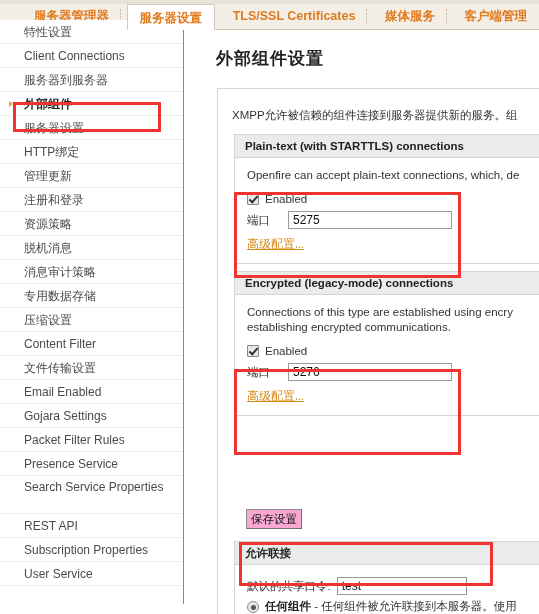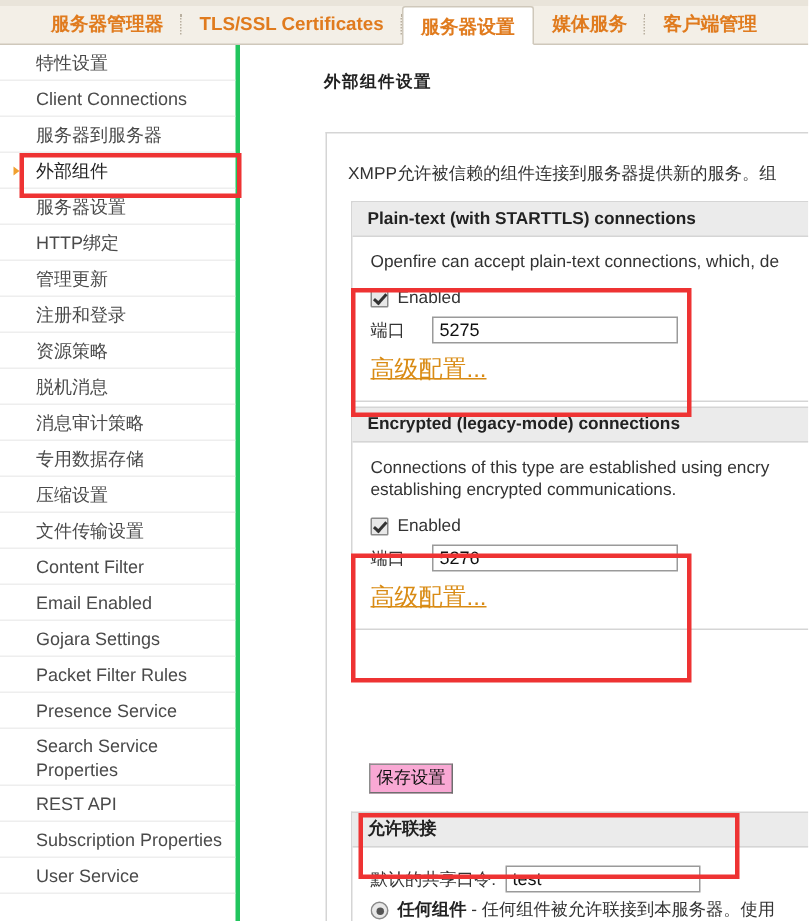--- a/index.html
+++ b/index.html
@@ -25,20 +25,21 @@
   .tabbar {
     position: absolute;
     left: 0; top: 0;
     width: 539px; height: 30px;
     background: #f3efe7;
     border-bottom: 1px solid #cfc8bb;
     box-sizing: border-box;
     display: flex;
     align-items: flex-end;
     padding-left: 22px;
+    justify-content: space-between;
   }
   .tabbar-topline {
     position: absolute;
     left: 0; top: 0;
     width: 539px; height: 4px;
     background: #e9e4da;
   }
   .tab {
     position: relative;
     height: 26px;
@@ -65,25 +66,25 @@
     border-top-left-radius: 2px;
     border-top-right-radius: 2px;
     margin-bottom: -1px;
     z-index: 3;
   }
   .tab.active.sep::after { display: none; }
 
   
   .sidebar {
     position: absolute;
-    left: 0; top: 30px;
-    width: 160px;
+    left: 0; top: 20px;
+    width: 184px;
     height: 584px;
     background: #ffffff;
-    border-right: 3px solid #22c55e;
+    border-right: 1px solid #22c55e;
     box-sizing: border-box;
     overflow: hidden;
   }
   .side-item {
     position: relative;
     height: 24px;
     line-height: 24px;
     padding-left: 24px;
     padding-right: 6px;
     font-size: 12px;
@@ -95,21 +96,21 @@
     cursor: pointer;
     box-sizing: border-box;
   }
   .side-item.twoline {
     height: 38px;
     line-height: 16px;
     padding-top: 3px;
     white-space: normal;
   }
   .side-item.selected {
-    font-weight: normal;
+    font-weight: bold;
     color: #222222;
   }
   .side-item.selected .arrow {
     position: absolute;
     left: 9px; top: 9px;
     width: 0; height: 0;
     border-left: 4px solid #f0a030;
     border-top: 3.5px solid transparent;
     border-bottom: 3.5px solid transparent;
   }
@@ -119,21 +120,21 @@
     position: absolute;
     left: 185px; top: 31px;
     width: 354px;
     height: 583px;
     background: #ffffff;
     overflow: hidden;
   }
   .page-title {
     position: absolute;
     left: 31px; top: 16px;
-    font-size: 11px;
+    font-size: 17px;
     font-weight: bold;
     color: #222222;
     letter-spacing: 1px;
   }
 
   .outer-panel {
     position: absolute;
     left: 32px; top: 57px;
     width: 340px;
     height: 560px;
@@ -230,24 +231,25 @@
     color: #111111;
     padding: 0 4px;
     box-sizing: border-box;
     line-height: 18px;
     outline: none;
   }
   .port-input { width: 164px; }
   .adv-link {
     display: inline-block;
     margin-top: 7px;
-    font-size: 16px;
+    font-size: 12px;
     color: #d98b14;
     text-decoration: underline;
     cursor: pointer;
+    font-family: Liberation Serif, serif;
   }
 
   .save-btn {
     position: absolute;
     left: 28px;
     width: 56px;
     height: 20px;
     line-height: 18px;
     text-align: center;
     font-size: 11.5px;
@@ -310,22 +312,22 @@
   }
 </style>
 </head>
 <body>
 
 <div id="screen">
 
   <div class="tabbar">
     <div class="tabbar-topline"></div>
     <div class="tab sep">服务器管理器</div>
+    <div class="tab active sep">服务器设置</div>
     <div class="tab sep">TLS/SSL Certificates</div>
-    <div class="tab active sep">服务器设置</div>
     <div class="tab sep">媒体服务</div>
     <div class="tab">客户端管理</div>
   </div>
 
   <div class="sidebar">
     <div class="side-item"><span>特性设置</span></div>
     <div class="side-item"><span>Client Connections</span></div>
     <div class="side-item"><span>服务器到服务器</span></div>
     <div class="side-item selected">
       <span class="arrow"></span>
@@ -333,22 +335,22 @@
     </div>
     <div class="side-item"><span>服务器设置</span></div>
     <div class="side-item"><span>HTTP绑定</span></div>
     <div class="side-item"><span>管理更新</span></div>
     <div class="side-item"><span>注册和登录</span></div>
     <div class="side-item"><span>资源策略</span></div>
     <div class="side-item"><span>脱机消息</span></div>
     <div class="side-item"><span>消息审计策略</span></div>
     <div class="side-item"><span>专用数据存储</span></div>
     <div class="side-item"><span>压缩设置</span></div>
+    <div class="side-item"><span>Content Filter</span></div>
     <div class="side-item"><span>文件传输设置</span></div>
-    <div class="side-item"><span>Content Filter</span></div>
     <div class="side-item"><span>Email Enabled</span></div>
     <div class="side-item"><span>Gojara Settings</span></div>
     <div class="side-item"><span>Packet Filter Rules</span></div>
     <div class="side-item"><span>Presence Service</span></div>
     <div class="side-item twoline"><span>Search Service Properties</span></div>
     <div class="side-item"><span>REST API</span></div>
     <div class="side-item"><span>Subscription Properties</span></div>
     <div class="side-item"><span>User Service</span></div>
   </div>
 

